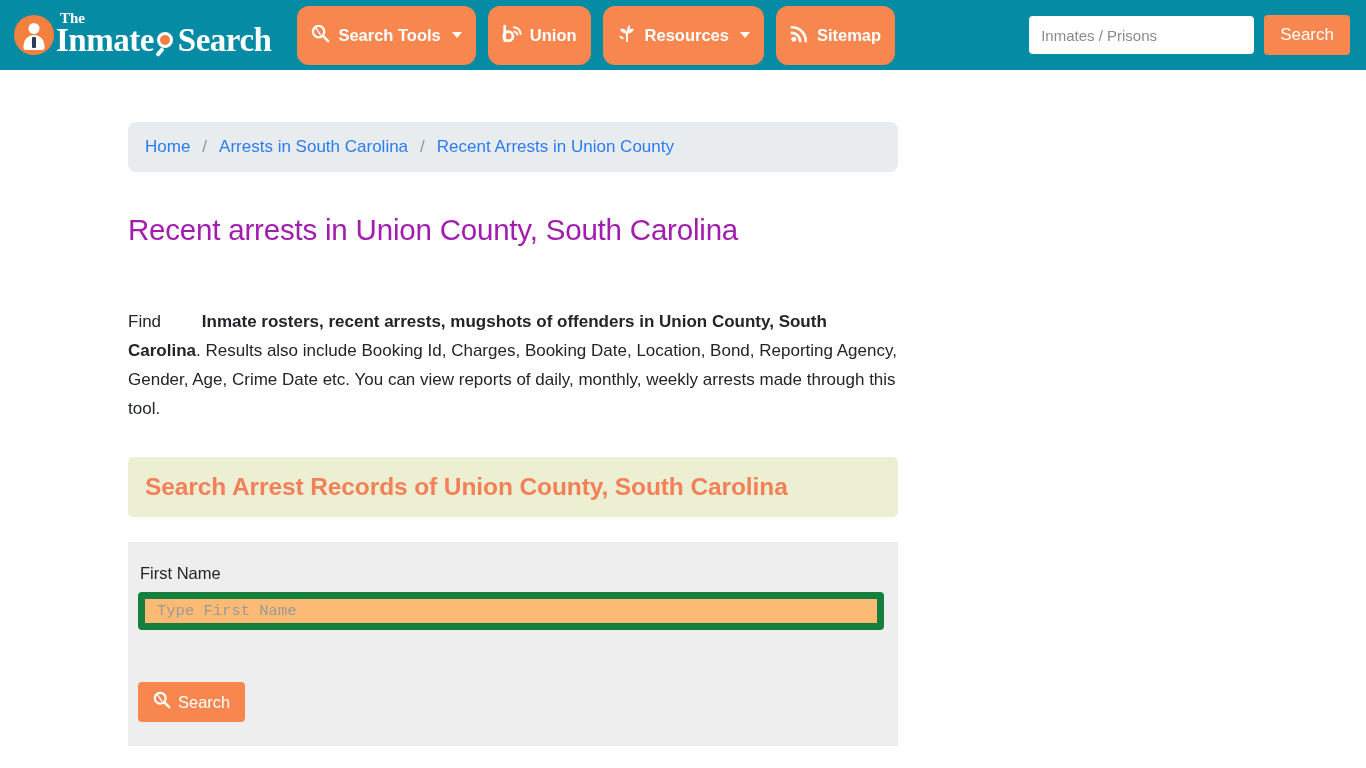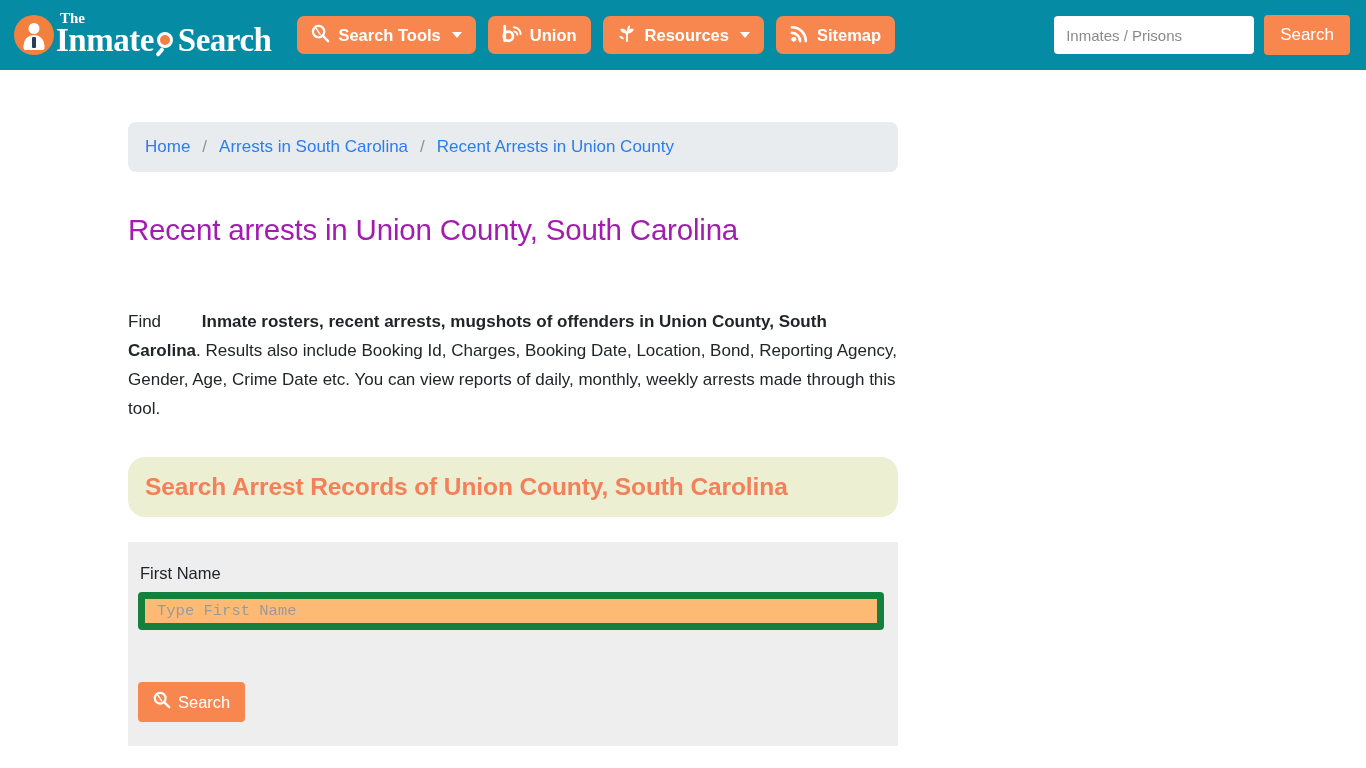--- a/index.html
+++ b/index.html
@@ -120,22 +120,22 @@
   
   .nav {
     display: flex;
     align-items: center;
     gap: 12px;
     flex: 0 0 auto;
   }
   .nav-btn {
     background: #f8874f;
     border: none;
-    border-radius: 7px;
-    height: 38px;
+    border-radius: 12px;
+    height: 59px;
     padding: 0 14px;
     display: inline-flex;
     align-items: center;
     gap: 8px;
     color: #ffffff;
     font-size: 16.5px;
     font-weight: bold;
     cursor: pointer;
     white-space: nowrap;
     font-family: "Liberation Sans", sans-serif;
@@ -152,21 +152,21 @@
 
   
   .head-search {
     margin-left: auto;
     display: flex;
     align-items: center;
     gap: 10px;
     flex: 0 0 auto;
   }
   .head-search input {
-    width: 200px;
+    width: 225px;
     height: 38px;
     border: none;
     border-radius: 4px;
     background: #ffffff;
     padding: 0 12px;
     font-size: 15px;
     color: #737373;
     font-family: "Liberation Sans", sans-serif;
     outline: none;
   }
@@ -223,21 +223,21 @@
   p.intro {
     font-size: 17px;
     line-height: 29px;
     color: #212529;
     margin: 60px 0 0 0;
   }
   p.intro b { font-weight: bold; padding-left: 36px; }
 
   .banner {
     background: #ecefd2;
-    border-radius: 17px;
+    border-radius: 5px;
     margin-top: 34px;
     padding: 16px 17px;
   }
   .banner h2 {
     margin: 0;
     font-size: 24.5px;
     font-weight: bold;
     color: #f4805a;
     letter-spacing: -0.1px;
   }

